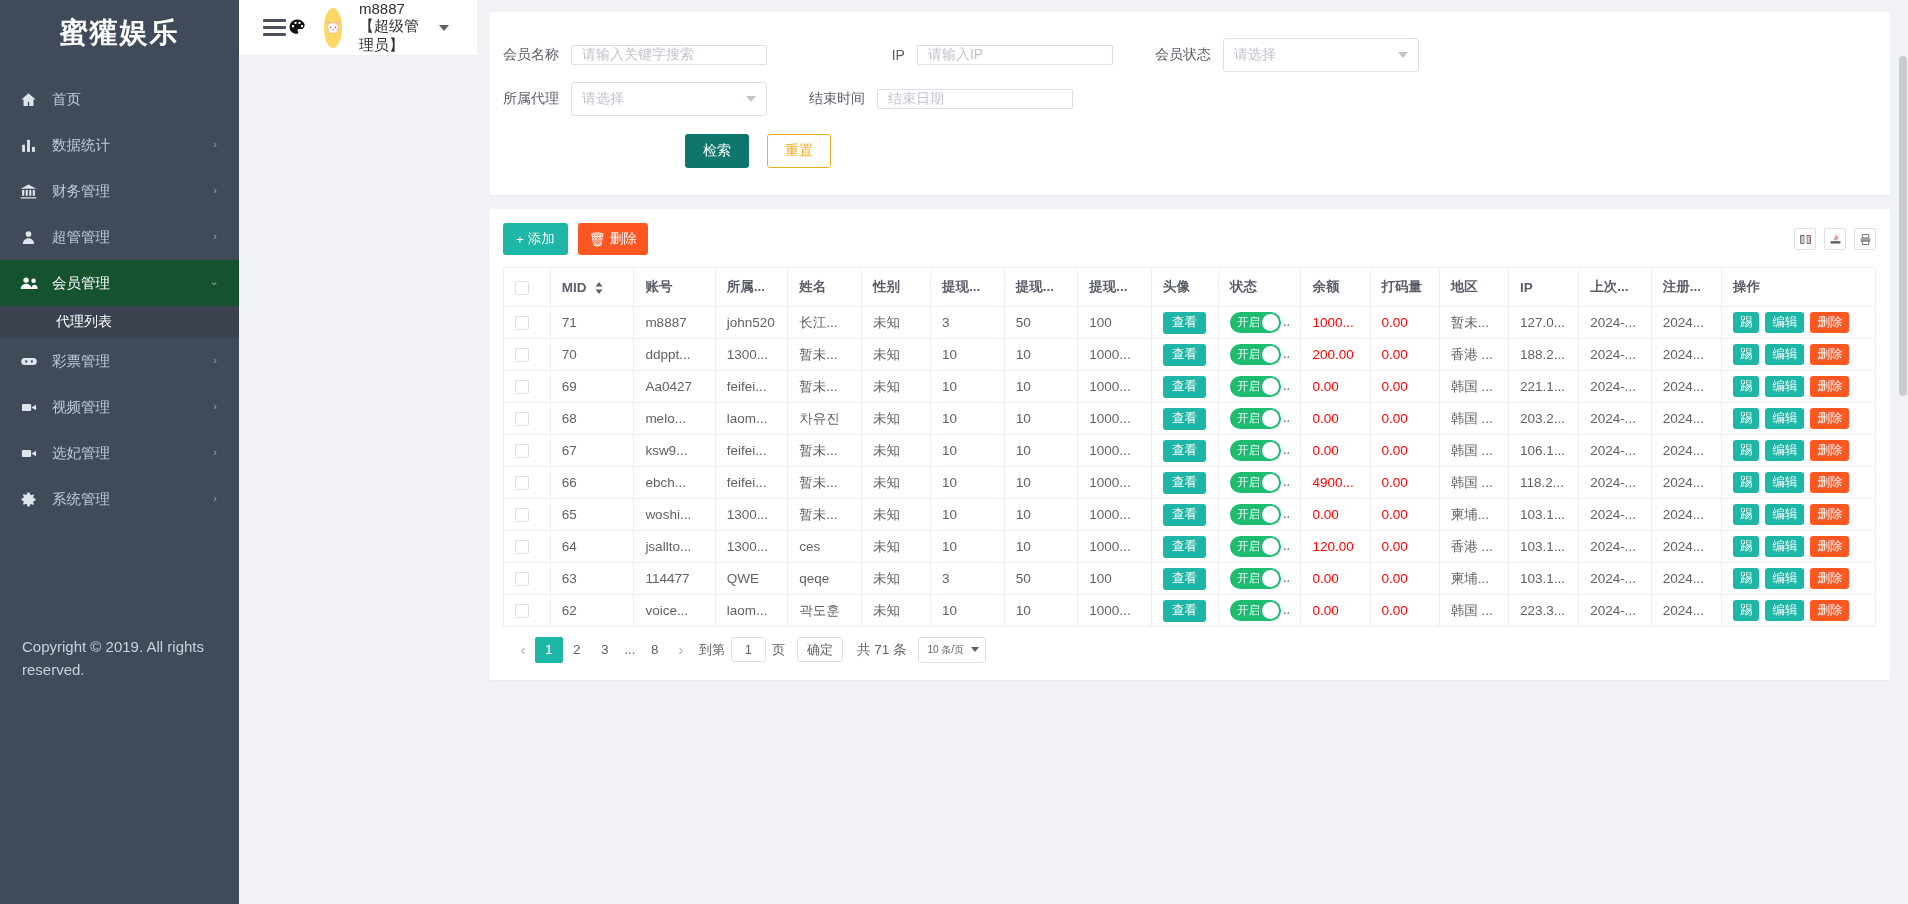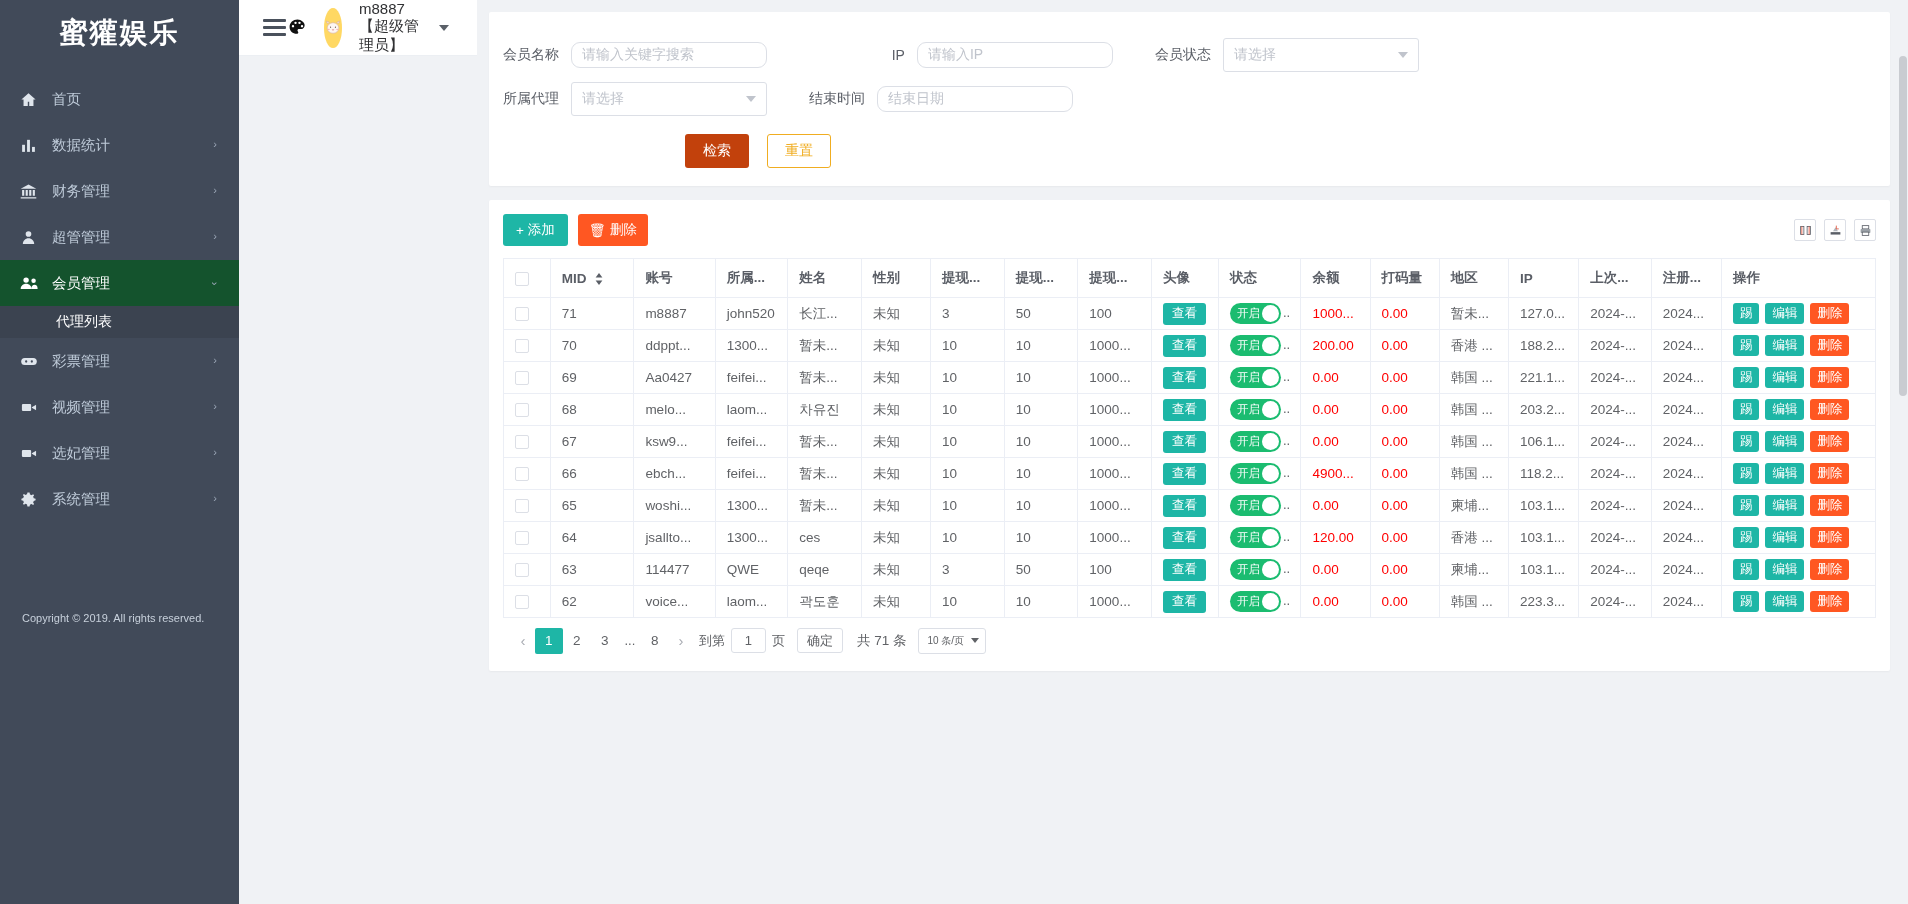--- a/index.html
+++ b/index.html
@@ -60,22 +60,22 @@
     height: 32px;
     display: flex; align-items: center;
     padding-left: 56px;
     font-size: 14px;
     color: #ffffff;
     cursor: pointer;
   }
   .copyright {
     position: absolute;
     left: 22px; right: 20px;
-    top: 610px;
-    font-size: 11px;
+    top: 635px;
+    font-size: 15px;
     color: #c8d1dc;
     line-height: 1.55;
   }
 
   
   .main {
     flex: 1 1 auto;
     height: 904px;
     display: flex; flex-direction: row;
     background: #f0f2f5;
@@ -111,31 +111,31 @@
 
   .content { flex: 1 1 auto; overflow: hidden; padding: 12px 18px 0 12px; }
 
   .card {
     background: #fff;
     border-radius: 2px;
     box-shadow: 0 1px 2px rgba(0,0,0,.04);
   }
 
   
-  .search-card { padding: 26px 0 18px 0; margin-bottom: 14px; }
+  .search-card { padding: 26px 0 27px 0; margin-bottom: 14px; }
   .form-row { display: flex; align-items: center; margin-bottom: 10px; }
   .fgroup { display: flex; align-items: center; }
   .flabel {
     width: 82px; text-align: right; padding-right: 12px;
     font-size: 14px; color: #5a5e66;
     flex: 0 0 82px;
   }
   .finput {
-    width: 196px; height: 26px;
-    border: 1px solid #dcdfe6; border-radius: 9px;
+    width: 196px; height: 20px;
+    border: 1px solid #dcdfe6; border-radius: 1px;
     background: #fff;
     display: flex; align-items: center;
     padding: 0 10px;
     font-size: 14px; color: #c0c4cc;
     cursor: text;
   }
   .finput.wide { width: 196px; }
   .fselect {
     width: 196px; height: 34px;
     border: 1px solid #dcdfe6; border-radius: 3px;
@@ -159,21 +159,21 @@
   .btn-row { margin-top: 18px; padding-left: 196px; display: flex; gap: 18px; }
   .btn {
     height: 34px; min-width: 57px;
     border-radius: 3px;
     display: inline-flex; align-items: center; justify-content: center;
     font-size: 14px; cursor: pointer;
     padding: 0 17px;
     border: 1px solid transparent;
     user-select: none;
   }
-  .btn-teal { background: #c2410c; color: #fff; }
+  .btn-teal { background: #0f766e; color: #fff; }
   .btn-ghost-orange { background: #fff; color: #f0ad21; border: 1px solid #f0ad21; }
 
   
   .table-card { padding: 14px 14px 8px 14px; }
   .table-toolbar { display: flex; align-items: center; margin-bottom: 12px; }
   .btn-add { background: #1eb6a6; color: #fff; height: 32px; border-radius: 3px;
              display: inline-flex; align-items: center; gap: 4px; padding: 0 13px;
              font-size: 13.5px; cursor: pointer; }
   .btn-del-top { background: #ff5722; color: #fff; height: 32px; border-radius: 3px;
              display: inline-flex; align-items: center; gap: 4px; padding: 0 11px;

